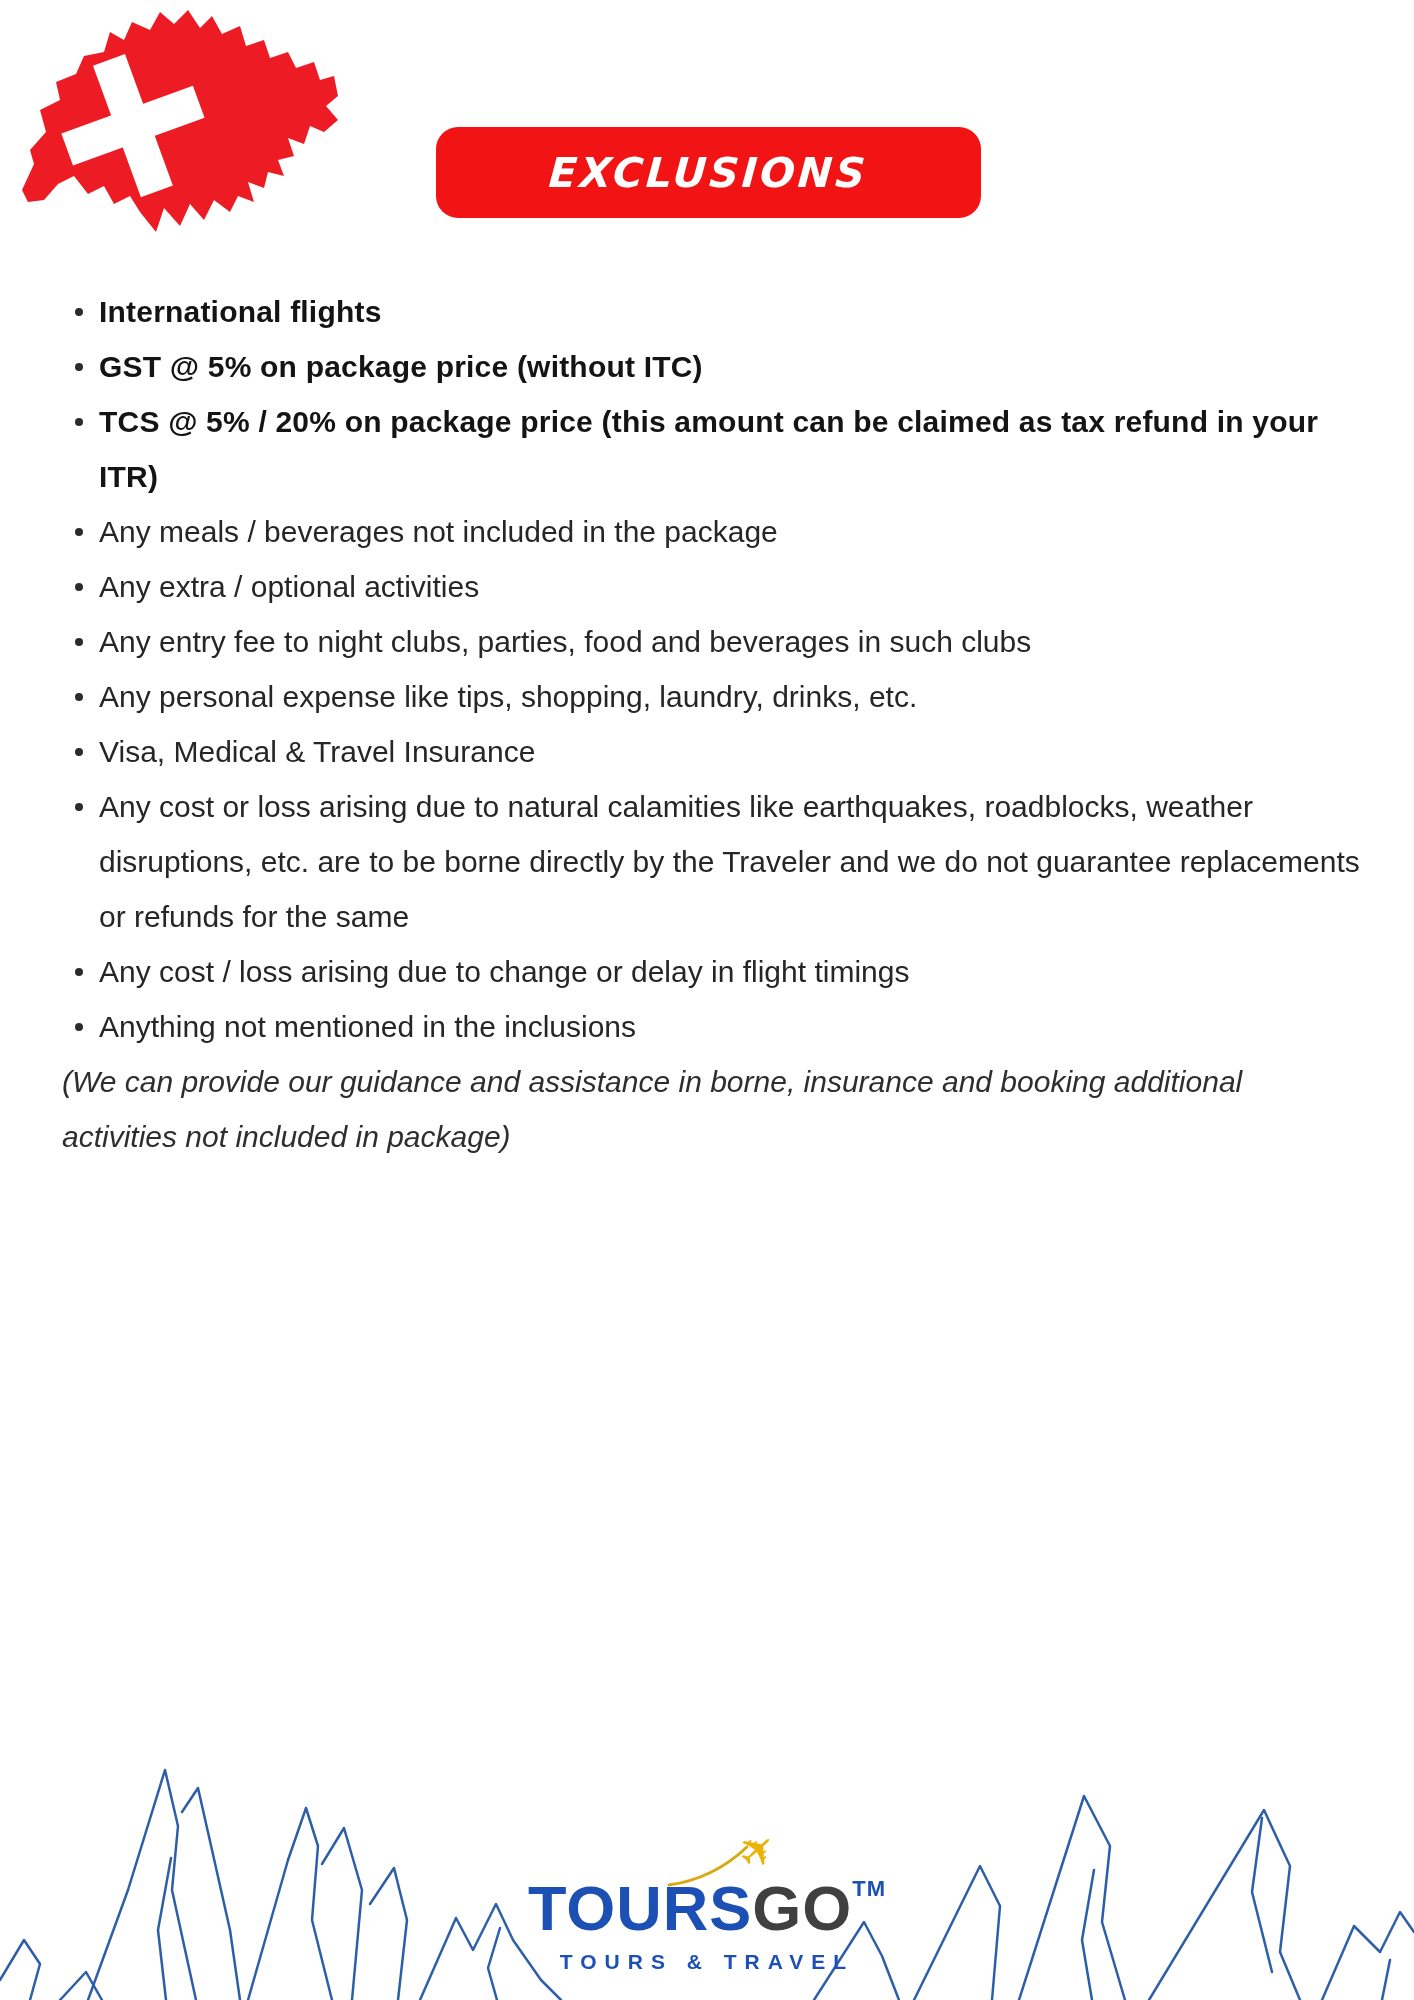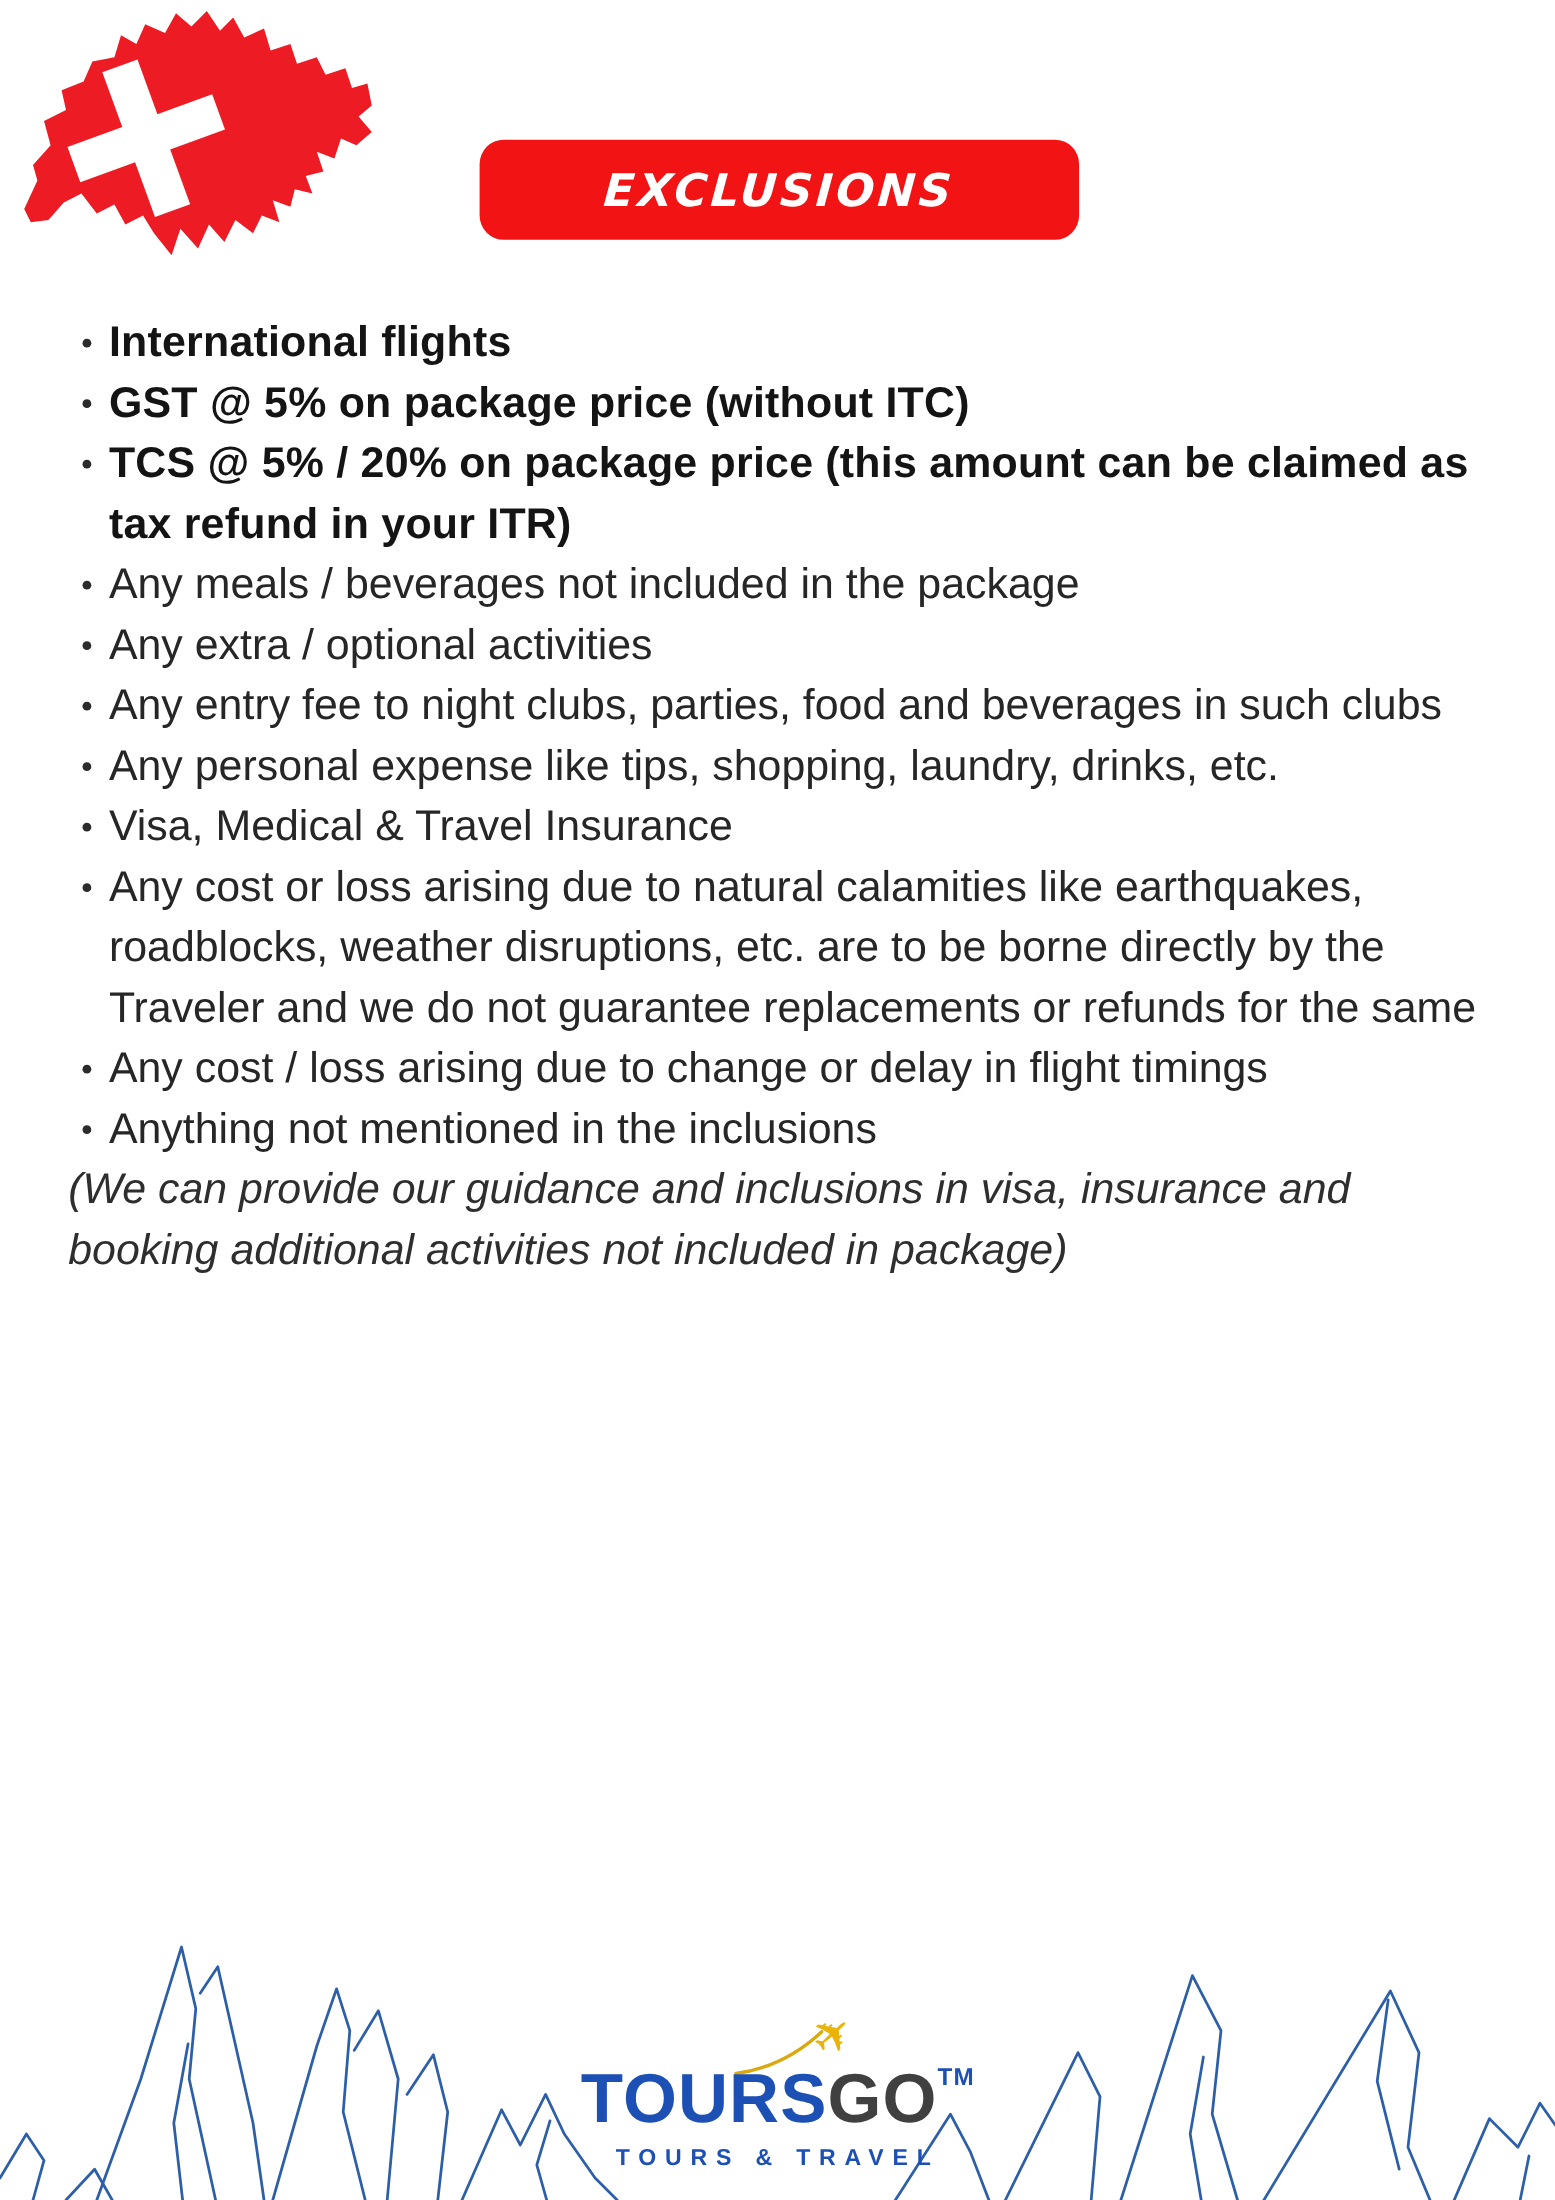--- a/index.html
+++ b/index.html
@@ -13,21 +13,21 @@
     position:absolute;left:436px;top:127px;width:545px;height:91px;
     background:#f21414;border-radius:22px;display:flex;align-items:center;justify-content:center;
   }
   .banner-text{
     color:#ffffff;font-size:41px;font-style:italic;font-weight:600;
     letter-spacing:3px;font-family:"DejaVu Sans",sans-serif;transform:skewX(-4deg);
   }
   
   .list-wrap{
     position:absolute;left:62px;top:284px;width:1300px;
-    font-size:39px;line-height:55px;color:#262626;font-weight:400;
+    font-size:30px;line-height:55px;color:#262626;font-weight:400;
   }
   .ex-item{position:relative;padding-left:37px;}
   .ex-item .dot{
     position:absolute;left:13px;top:24px;width:8px;height:8px;border-radius:50%;
     background:#2b2b2b;
   }
   .ex-item.bold{font-weight:700;color:#141414;letter-spacing:0.2px;}
   .closing-note{
     font-style:italic;color:#2e2e2e;margin-top:0;
   }
@@ -99,21 +99,21 @@
       <span class="dot"></span><span class="li-text">Any cost or loss arising due to natural calamities like earthquakes, roadblocks, weather disruptions, etc. are to be borne directly by the Traveler and we do not guarantee replacements or refunds for the same</span>
     </div>
     <div class="ex-item">
       <span class="dot"></span><span class="li-text">Any cost / loss arising due to change or delay in flight timings</span>
     </div>
     <div class="ex-item">
       <span class="dot"></span><span class="li-text">Anything not mentioned in the inclusions</span>
     </div>
   </div>
 <div class="list-wrap closing-note" style="top: 1054px;" id="note-holder">
-  <span>(We can provide our guidance and inclusions in visa, insurance and booking additional activities not included in package)</span>
+  <span>(We can provide our guidance and assistance in borne, insurance and booking additional activities not included in package)</span>
 </div>
 
 <div class="mountains-left">
   <svg viewBox="0 0 600 322" width="600" height="322" fill="none" stroke="#2d5fa8" stroke-width="2.5" stroke-linejoin="round" stroke-linecap="round">
     <path d="M0,302 L24,262 L40,286 L30,322"></path>
     <path d="M60,322 L86,294 L102,322"></path>
     <path d="M88,322 L128,212 L165,92 L178,148 L172,212 L196,322"></path>
     <path d="M171,180 L158,252 L166,322"></path>
     <path d="M182,134 L198,110 L212,172 L230,252 L240,322"></path>
     <path d="M248,322 L288,182 L306,130 L318,168 L312,242 L332,322"></path>

